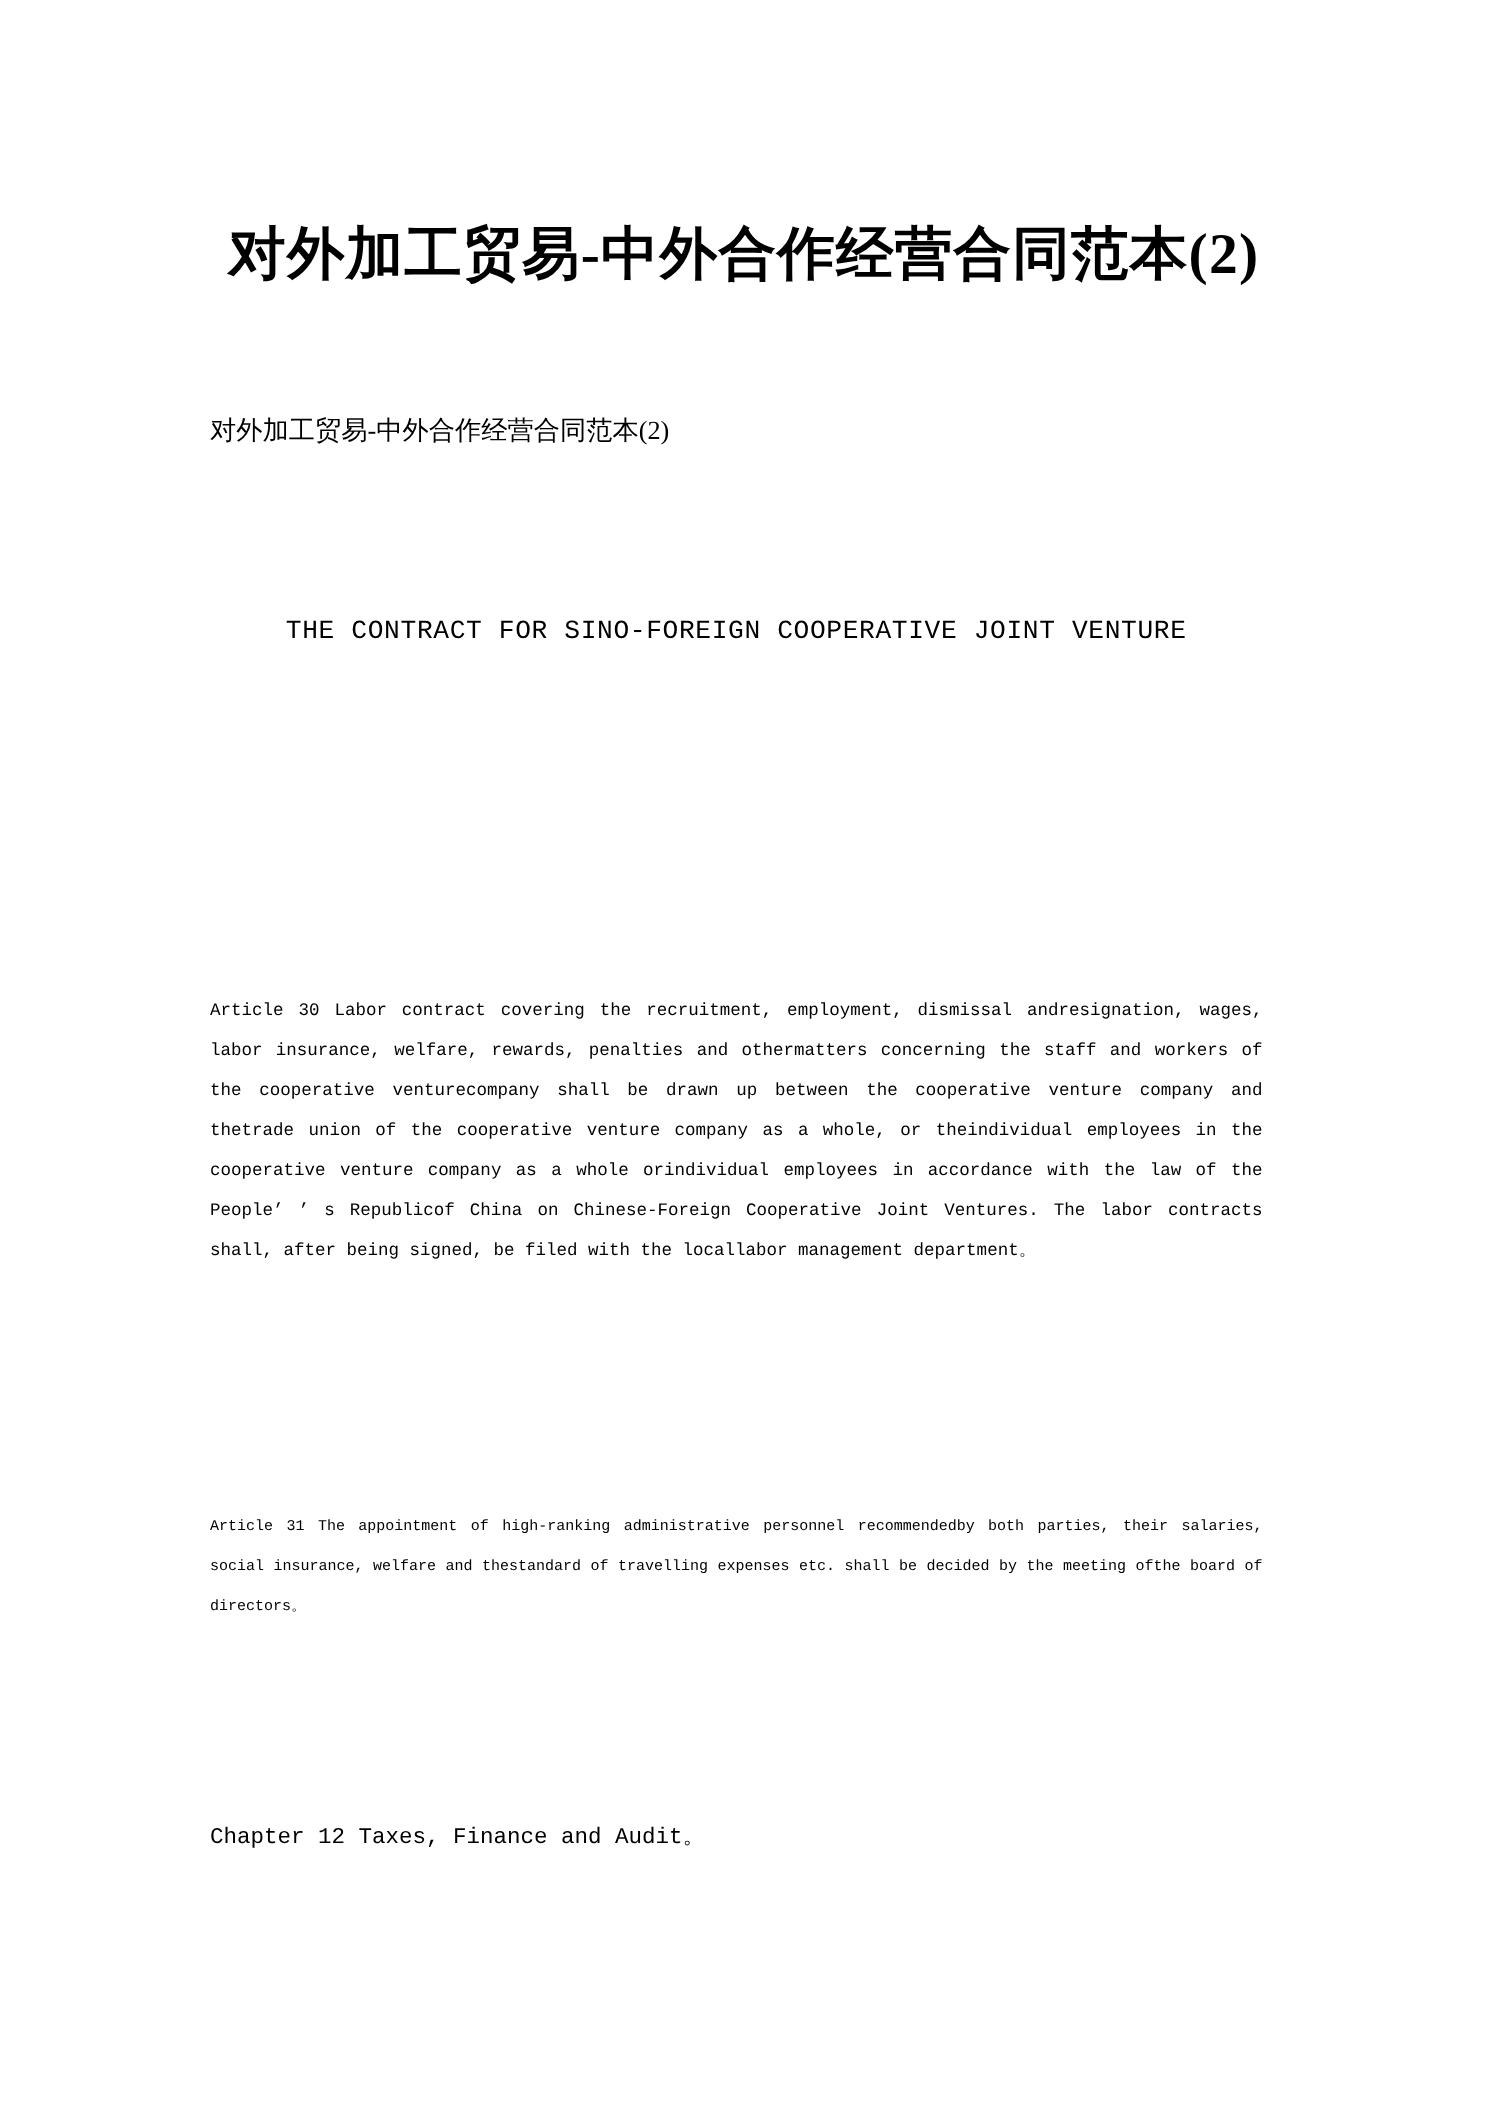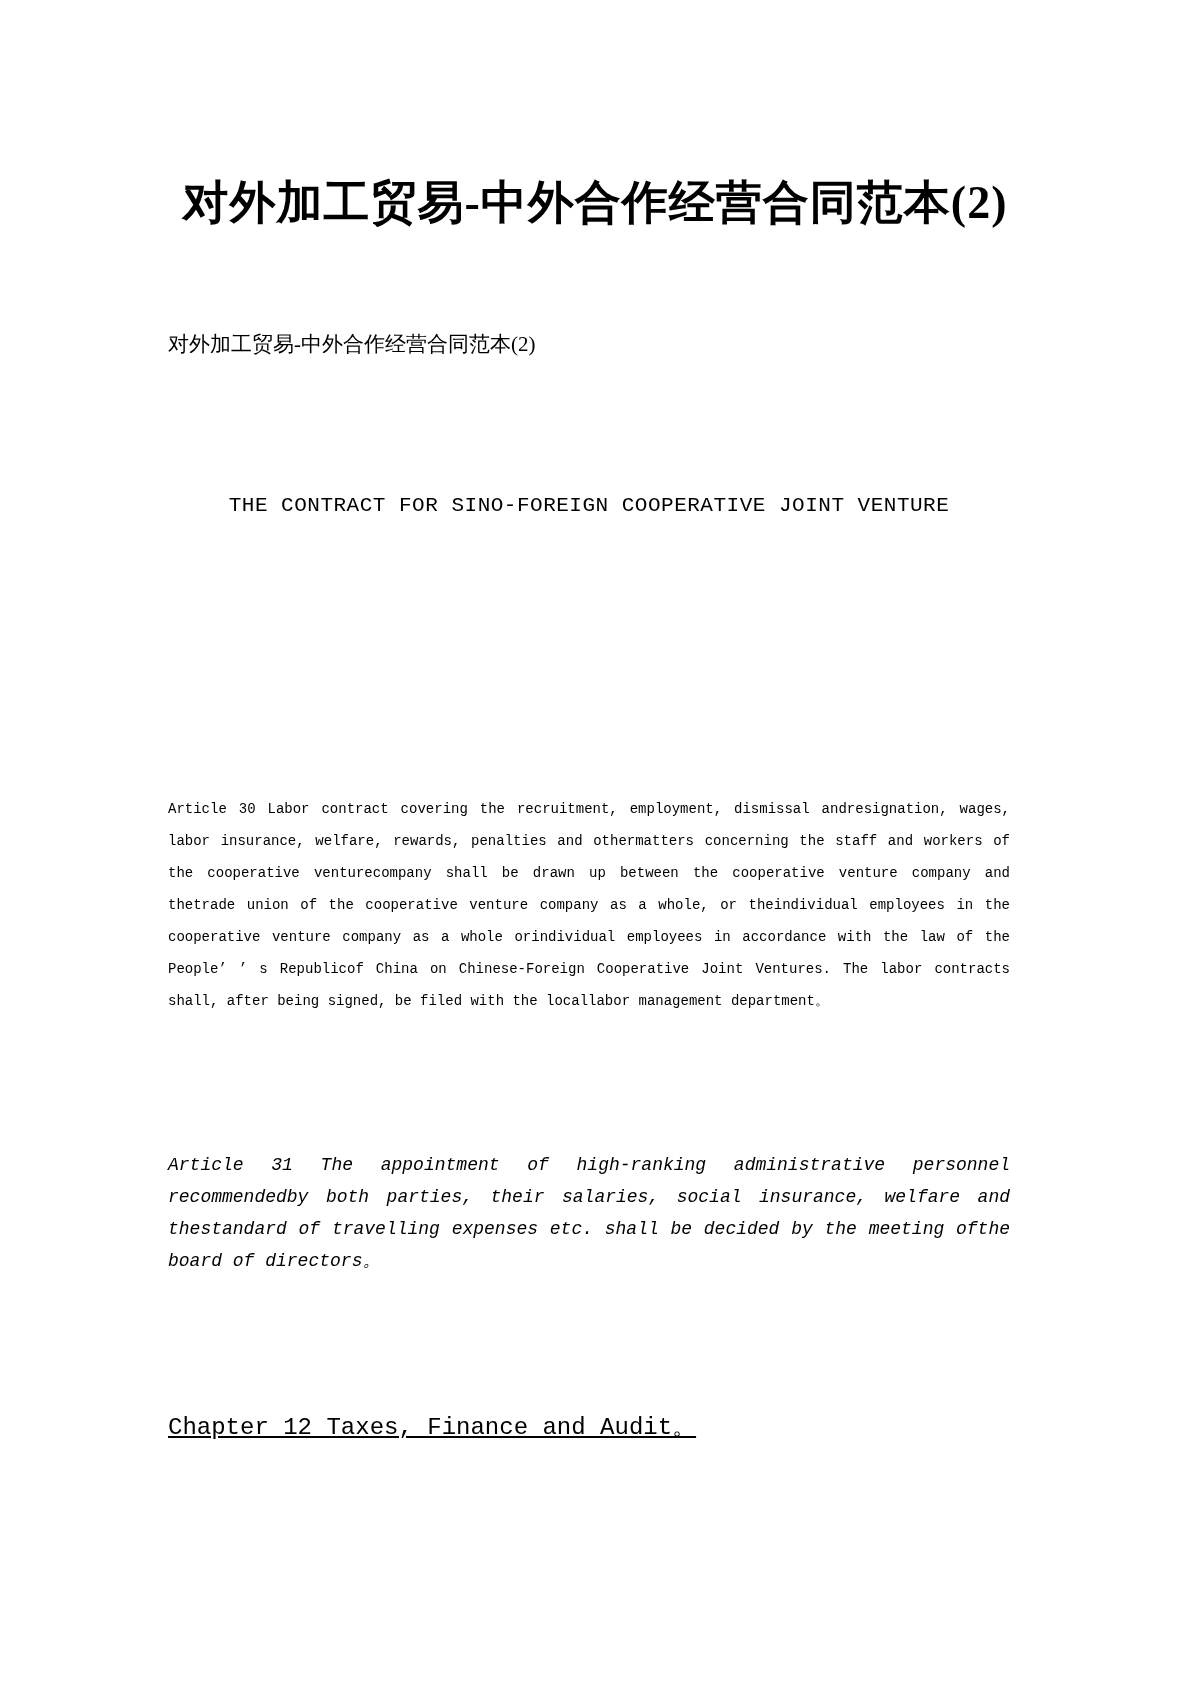--- a/index.html
+++ b/index.html
@@ -53,32 +53,30 @@
     line-height: 1.2;
   }
   .para-article-30 {
     top: 779px;
     font-size: 14px;
     line-height: 32px;
     text-align: justify;
     text-justify: inter-word;
   }
   .para-article-31 {
-    top: 1131px;
-    font-size: 18px;
+    top: 1193px;
+    font-size: 12px;
     line-height: 32px;
     text-align: justify;
     text-justify: inter-word;
-    font-style: italic;
   }
   .chapter-heading-12 {
-    top: 1390px;
-    font-size: 24px;
+    top: 1442px;
+    font-size: 18px;
     line-height: 1.2;
-    text-decoration: underline;
   }
 </style>
 </head>
 <body>
 
 <div class="page">
 
   <h1 class="block doc-title">对外加工贸易-中外合作经营合同范本(2)</h1>
 
   <p class="block doc-subtitle">对外加工贸易-中外合作经营合同范本(2)</p>

